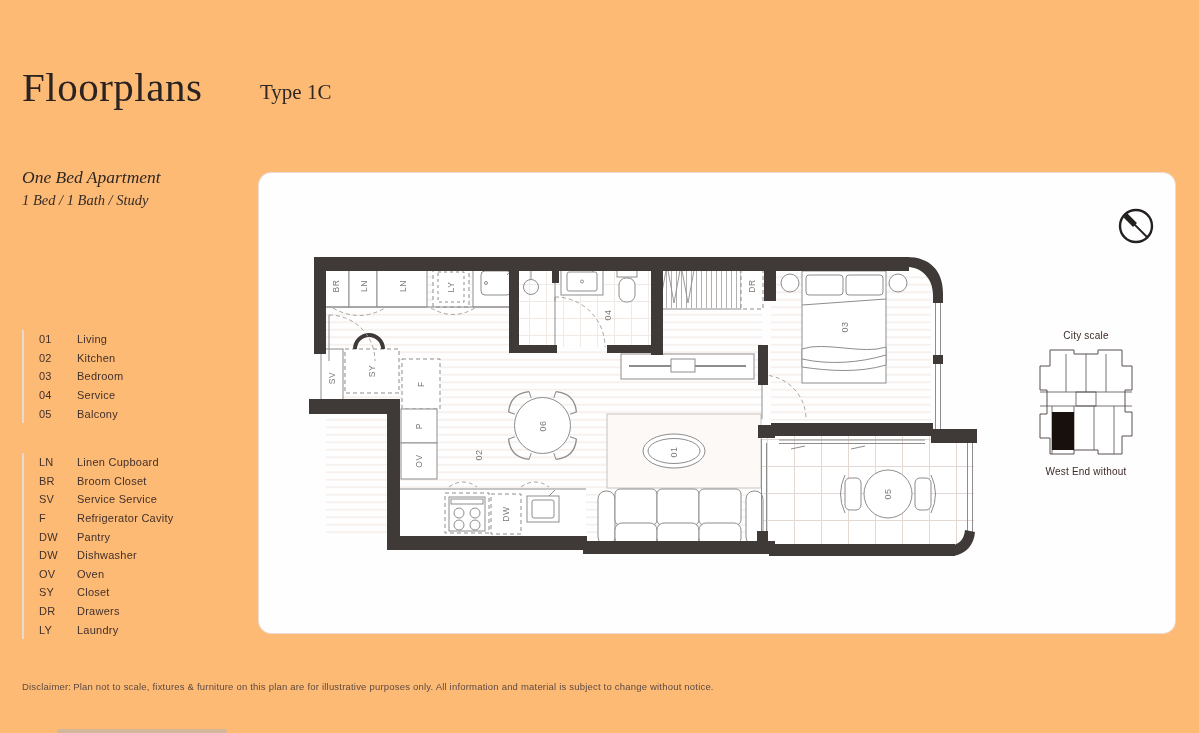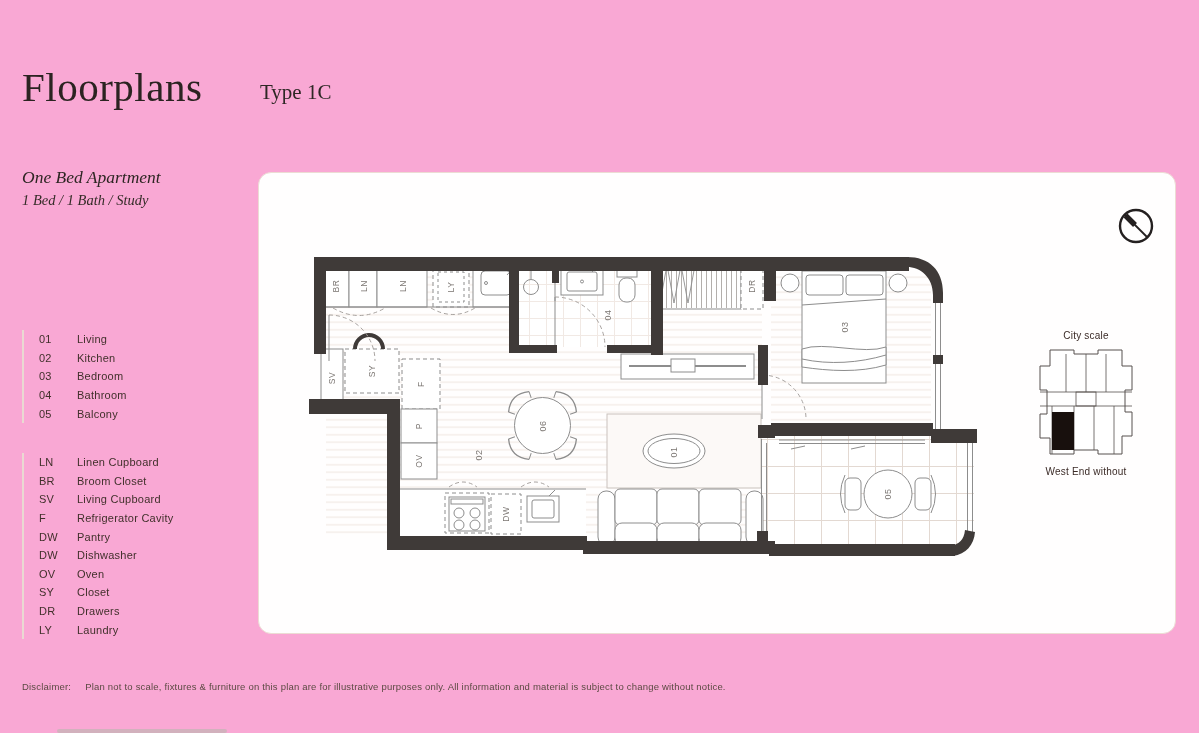--- a/index.html
+++ b/index.html
@@ -1,34 +1,34 @@
 <!DOCTYPE html>
 <html><head>
 <meta charset="utf-8">
 <style>
   html,body{margin:0;padding:0;background:#ffffff;}
-  .page{position:relative;width:1199px;height:733px;background:#f9a8d4;overflow:hidden;
+  .page{position:relative;width:1199px;height:733px;background:#fdba74;overflow:hidden;
         font-family:"Liberation Sans",sans-serif;color:#40302b;}
   .abs{position:absolute;}
   .serif{font-family:"Liberation Serif",serif;}
   .title{left:22px;top:63px;font-size:41px;color:#2b2321;letter-spacing:.5px;}
   .ptype{left:260px;top:80px;font-size:21px;color:#2e2725;}
   .apt-name{left:22px;top:167px;font-size:17.5px;color:#2e2623;font-style:italic;}
   .apt-spec{left:22px;top:192px;font-size:14.5px;font-style:italic;color:#352c28;}
   .legend{border-left:2px solid #ead9d2;padding-left:15px;}
   .legend .row{display:flex;height:18.6px;align-items:center;font-size:11px;letter-spacing:.25px;color:#41302b;}
   .legend .code{width:38px;flex:0 0 38px;}
   .legend1{left:22px;top:330px;}
   .legend2{left:22px;top:453px;}
   .plan-box{left:258px;top:172px;width:916px;height:460px;border:1px solid #ecdcd4;border-radius:13px;background:#fffefe;}
   .city-label{left:762px;top:157px;width:130px;text-align:center;font-size:10px;color:#3b2b27;letter-spacing:.2px;}
   .west-label{left:752px;top:293px;width:150px;text-align:center;font-size:10px;color:#3b2b27;letter-spacing:.2px;}
   .units{left:777px;top:342px;width:120px;font-size:9.5px;line-height:13px;color:#3b2b27;letter-spacing:.2px;}
   .disclaimer{left:22px;top:681px;font-size:9.5px;color:#5c4a43;letter-spacing:.2px;}
-  .disclaimer .dlabel{margin-right:14px;text-align:center;}
+  .disclaimer .dlabel{margin-right:2px;text-align:center;}
   .logo-sliver{left:57px;top:729px;width:170px;height:4px;background:#bdb5b0;border-radius:2px;opacity:.65;}
   svg text{font-family:"Liberation Sans",sans-serif;fill:#7b7672;letter-spacing:.6px;}
   svg .num{font-size:9px;}
   svg .abbr{font-size:8.5px;}
 </style>
 </head>
 <body>
 
 <div class="page">
 
@@ -46,40 +46,40 @@
     <div class="row">
         <span class="code">02</span>
         <span>Kitchen</span>
       </div>
     <div class="row">
         <span class="code">03</span>
         <span>Bedroom</span>
       </div>
     <div class="row">
         <span class="code">04</span>
-        <span>Bathroom</span>
+        <span>Service</span>
       </div>
     <div class="row">
         <span class="code">05</span>
         <span>Balcony</span>
       </div>
   </div>
 
   <div class="abs legend legend2">
     <div class="row">
         <span class="code">LN</span>
         <span>Linen Cupboard</span>
       </div>
     <div class="row">
         <span class="code">BR</span>
         <span>Broom Closet</span>
       </div>
     <div class="row">
         <span class="code">SV</span>
-        <span>Living Cupboard</span>
+        <span>Service Service</span>
       </div>
     <div class="row">
         <span class="code">F</span>
         <span>Refrigerator Cavity</span>
       </div>
     <div class="row">
         <span class="code">DW</span>
         <span>Pantry</span>
       </div>
     <div class="row">

